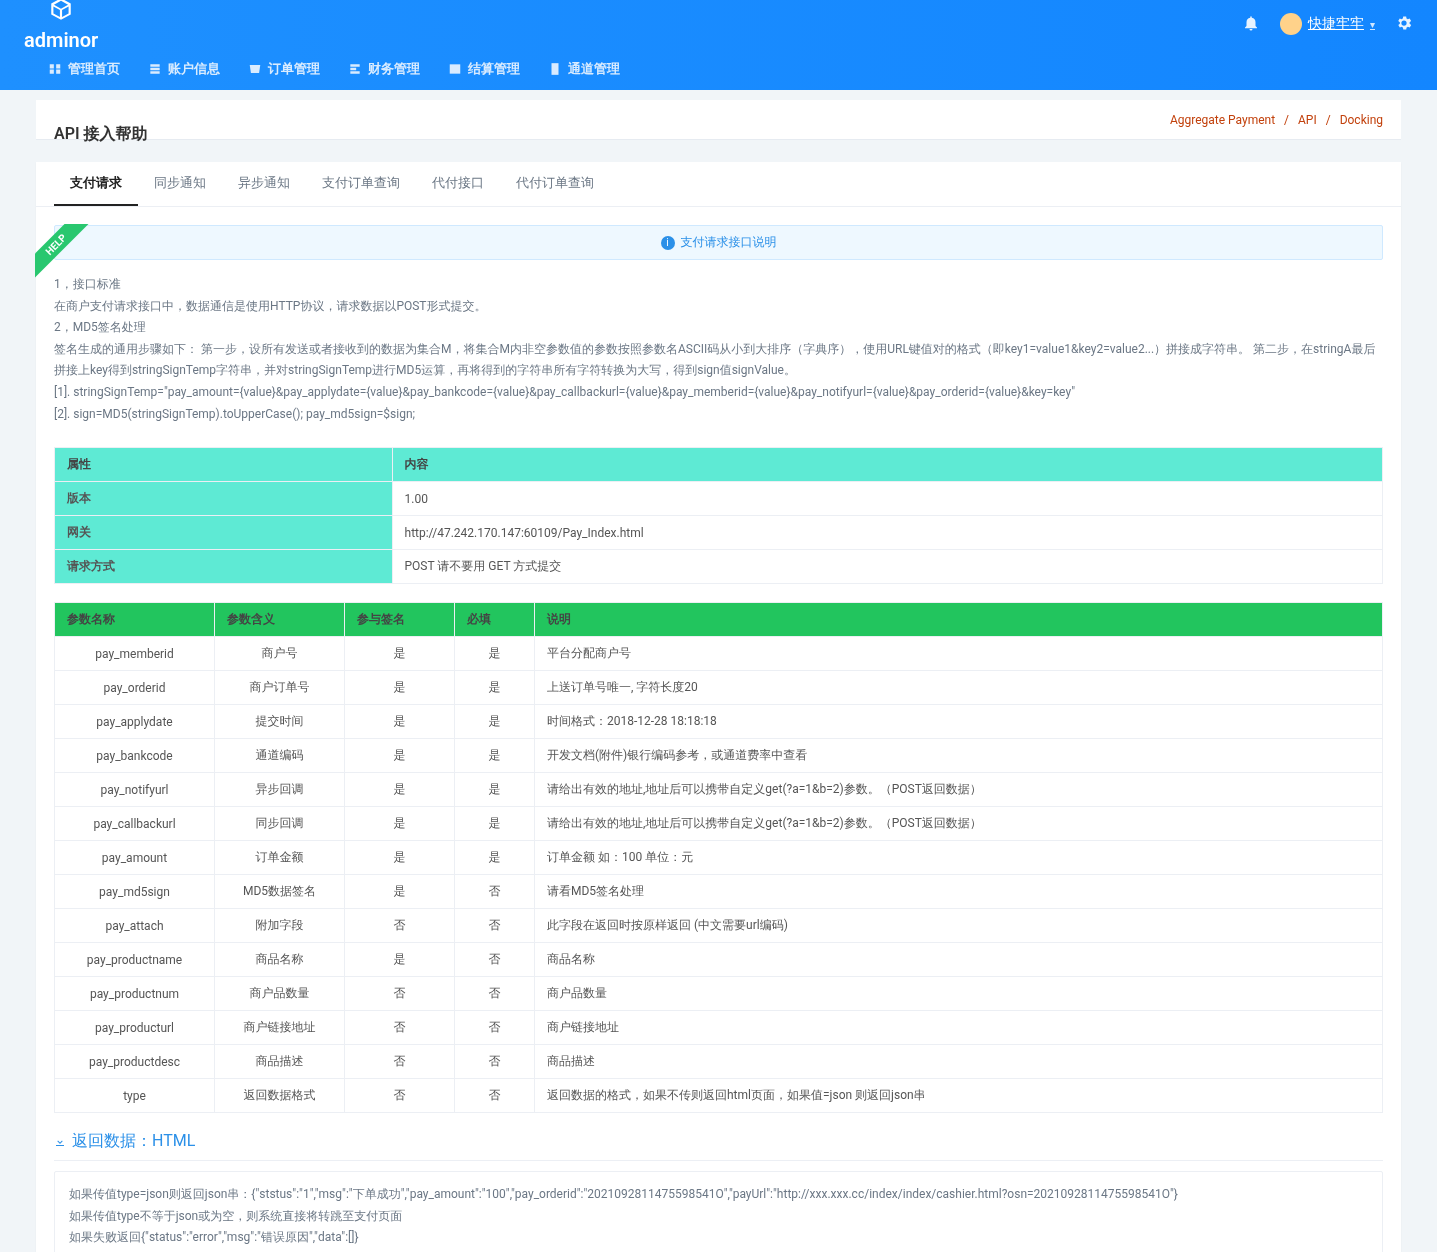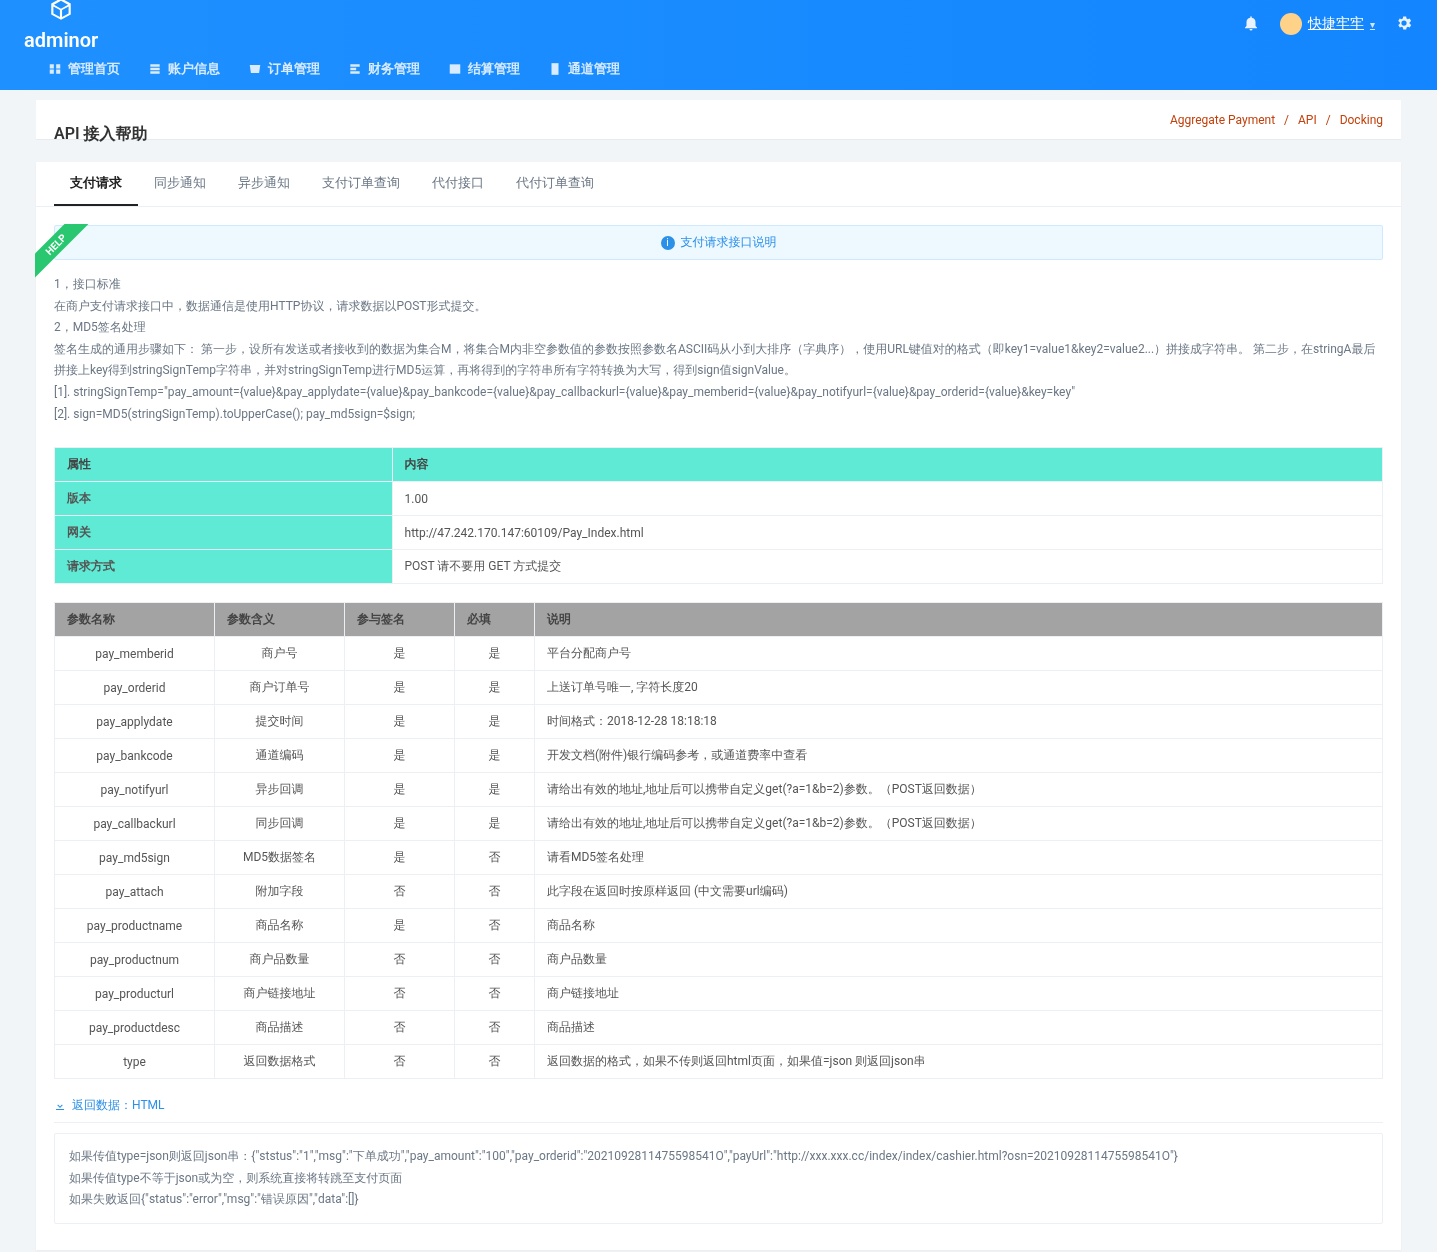--- a/index.html
+++ b/index.html
@@ -35,32 +35,32 @@
   .ribbon span { position: absolute; display: block; width: 90px; text-align: center; left: -24px; top: 12px; transform: rotate(-45deg); background: #29c76f; color: #fff; font-size: 10px; font-weight: 700; padding: 3px 0; }
   
   .banner { background: #eef8ff; border: 1px solid #cfe9ff; color: #2b90e8; font-size: 12px; padding: 8px 0; text-align: center; margin: 18px 0 14px; border-radius: 2px; display:flex; align-items:center; justify-content:center; gap:6px;}
   .banner .dot { width: 14px; height: 14px; display:inline-flex; align-items:center; justify-content:center; border-radius:50%; background:#2b90e8; color:#fff; font-size:10px;}
   
   .help-text { font-size: 12px; color: #6b7785; line-height: 1.8; margin-bottom: 22px; }
   .help-text p { margin-bottom: 0; }
   
   table { width: 100%; border-collapse: collapse; font-size: 12px; color: #555; margin-bottom: 18px; }
   th, td { border: 1px solid #eceff4; padding: 8px 12px; text-align: left; }
-  thead th { background: #a3a3a3; color: #444; font-weight: 600; }
+  thead th { background: #22c55e; color: #444; font-weight: 600; }
   .attr-table th { width: 90px; background:#5eead4;}
   .param-table thead th:nth-child(1){ width: 160px; text-align:left;}
   .param-table thead th:nth-child(2){ width: 130px; text-align:left;}
   .param-table thead th:nth-child(3){ width: 110px; text-align:left;}
   .param-table thead th:nth-child(4){ width: 80px; text-align:left;}
   .param-table td:nth-child(1),
   .param-table td:nth-child(2),
   .param-table td:nth-child(3),
   .param-table td:nth-child(4){ text-align:center;}
   
-  .return-title { color:#2b90e8; font-size:12px; border-bottom:1px solid #eceff4; padding-bottom:8px; margin-bottom:10px; display:flex; align-items:center; gap:6px;}
+  .return-title { color:#2b90e8; font-size:16px; border-bottom:1px solid #eceff4; padding-bottom:8px; margin-bottom:10px; display:flex; align-items:center; gap:6px;}
   .return-title svg{width:12px;height:12px;fill:#2b90e8;}
   .return-body { font-size:12px; color:#6b7785; line-height:1.8; border:1px solid #eceff4; padding:12px 14px; border-radius:2px;}
 </style>
 </head>
 <body>
 
 <div class="topbar">
   <div class="brand">
     <svg viewBox="0 0 24 24">
         <path d="M12 2L3 7v10l9 5 9-5V7l-9-5zm0 2.3L18.5 8 12 11.7 5.5 8 12 4.3zM5 9.6l6 3.4v6.4l-6-3.3V9.6zm8 9.8v-6.4l6-3.4v6.5l-6 3.3z"></path>
@@ -233,20 +233,27 @@
             <td>请给出有效的地址,地址后可以携带自定义get(?a=1&amp;b=2)参数。（POST返回数据）</td>
           </tr>
           <tr>
             <td>pay_callbackurl</td>
             <td>同步回调</td>
             <td>是</td>
             <td>是</td>
             <td>请给出有效的地址,地址后可以携带自定义get(?a=1&amp;b=2)参数。（POST返回数据）</td>
           </tr>
           <tr>
+            <td>pay_amount</td>
+            <td>订单金额</td>
+            <td>是</td>
+            <td>是</td>
+            <td>订单金额 如：100 单位：元</td>
+          </tr>
+          <tr>
             <td>pay_md5sign</td>
             <td>MD5数据签名</td>
             <td>是</td>
             <td>否</td>
             <td>请看MD5签名处理</td>
           </tr>
           <tr>
             <td>pay_attach</td>
             <td>附加字段</td>
             <td>否</td>

